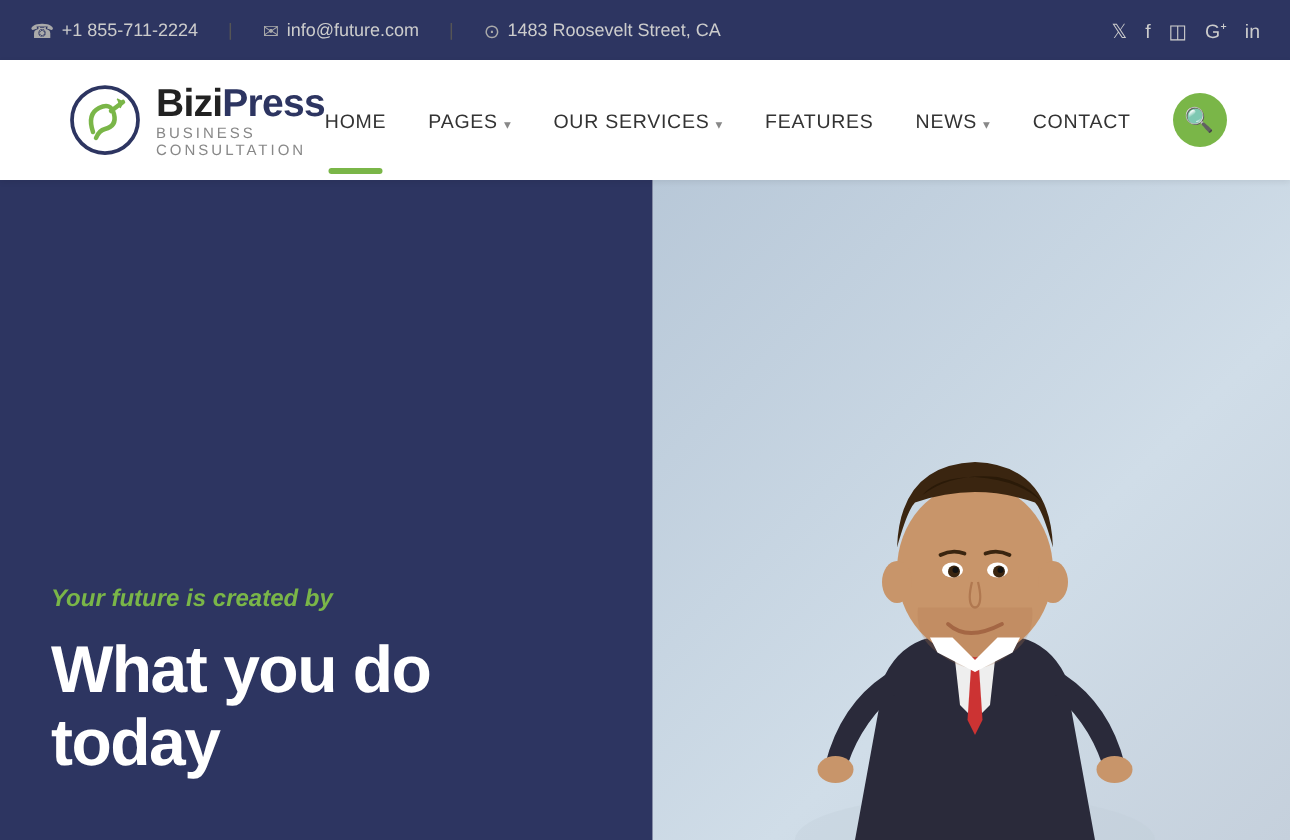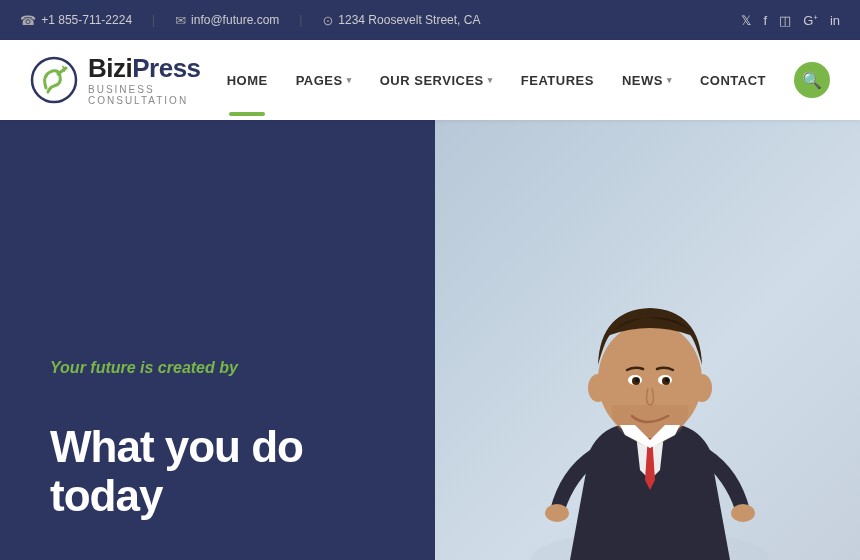--- a/index.html
+++ b/index.html
@@ -45,21 +45,21 @@
       font-size: 13px;
       cursor: pointer;
     }
 
     
     .header {
       background: #fff;
       display: flex;
       align-items: center;
       justify-content: space-between;
-      padding: 0 30px;
+      padding: 0 46px;
       height: 80px;
       box-shadow: 0 1px 4px rgba(0,0,0,0.08);
       position: relative;
       z-index: 10;
     }
     .logo-area {
       display: flex;
       align-items: center;
       gap: 10px;
     }
@@ -92,27 +92,27 @@
       text-transform: uppercase;
       margin-top: 2px;
     }
     .nav {
       display: flex;
       align-items: center;
       gap: 28px;
     }
     .nav-item {
       font-size: 13px;
-      font-weight: 700;
+      font-weight: 400;
       color: #333;
       text-transform: uppercase;
       letter-spacing: 0.5px;
       cursor: pointer;
       display: flex;
-      align-items: center;
+      align-items: flex-end;
       gap: 4px;
       white-space: nowrap;
     }
     .nav-item .chevron {
       font-size: 9px;
       color: #888;
     }
     .nav-search-btn {
       background: #7ab648;
       border: none;
@@ -149,38 +149,37 @@
       height: 440px;
       position: relative;
     }
     .hero-left {
       background: #2d3561;
       width: 435px;
       min-width: 435px;
       display: flex;
       flex-direction: column;
       justify-content: flex-end;
-      padding: 40px 50px;
+      padding: 40px 34px;
       position: relative;
       z-index: 2;
     }
     .hero-tagline {
       color: #7ab648;
       font-size: 16px;
       font-weight: 600;
       margin-bottom: 14px;
       font-style: italic;
     }
     .hero-title {
       color: #fff;
       font-size: 44px;
       font-weight: 900;
       line-height: 1.1;
       letter-spacing: -1px;
-      margin-top: 32px;
     }
     .hero-right {
       flex: 1;
       background: #c8d4e0;
       position: relative;
       overflow: hidden;
     }
     
     .hero-right::before {
       content: '';
@@ -207,21 +206,21 @@
       <span>+1 855-711-2224</span>
     </div>
     <span class="top-bar-divider">|</span>
     <div class="top-bar-item">
       <span class="top-bar-icon">✉</span>
       <span>info@future.com</span>
     </div>
     <span class="top-bar-divider">|</span>
     <div class="top-bar-item">
       <span class="top-bar-icon">⊙</span>
-      <span>1234 Roosevelt Street, CA</span>
+      <span>1483 Roosevelt Street, CA</span>
     </div>
   </div>
   <div class="top-bar-right">
     <span class="social-icon">𝕏</span>
     <span class="social-icon">f</span>
     <span class="social-icon">◫</span>
     <span class="social-icon">G⁺</span>
     <span class="social-icon">in</span>
   </div>
 </div>

